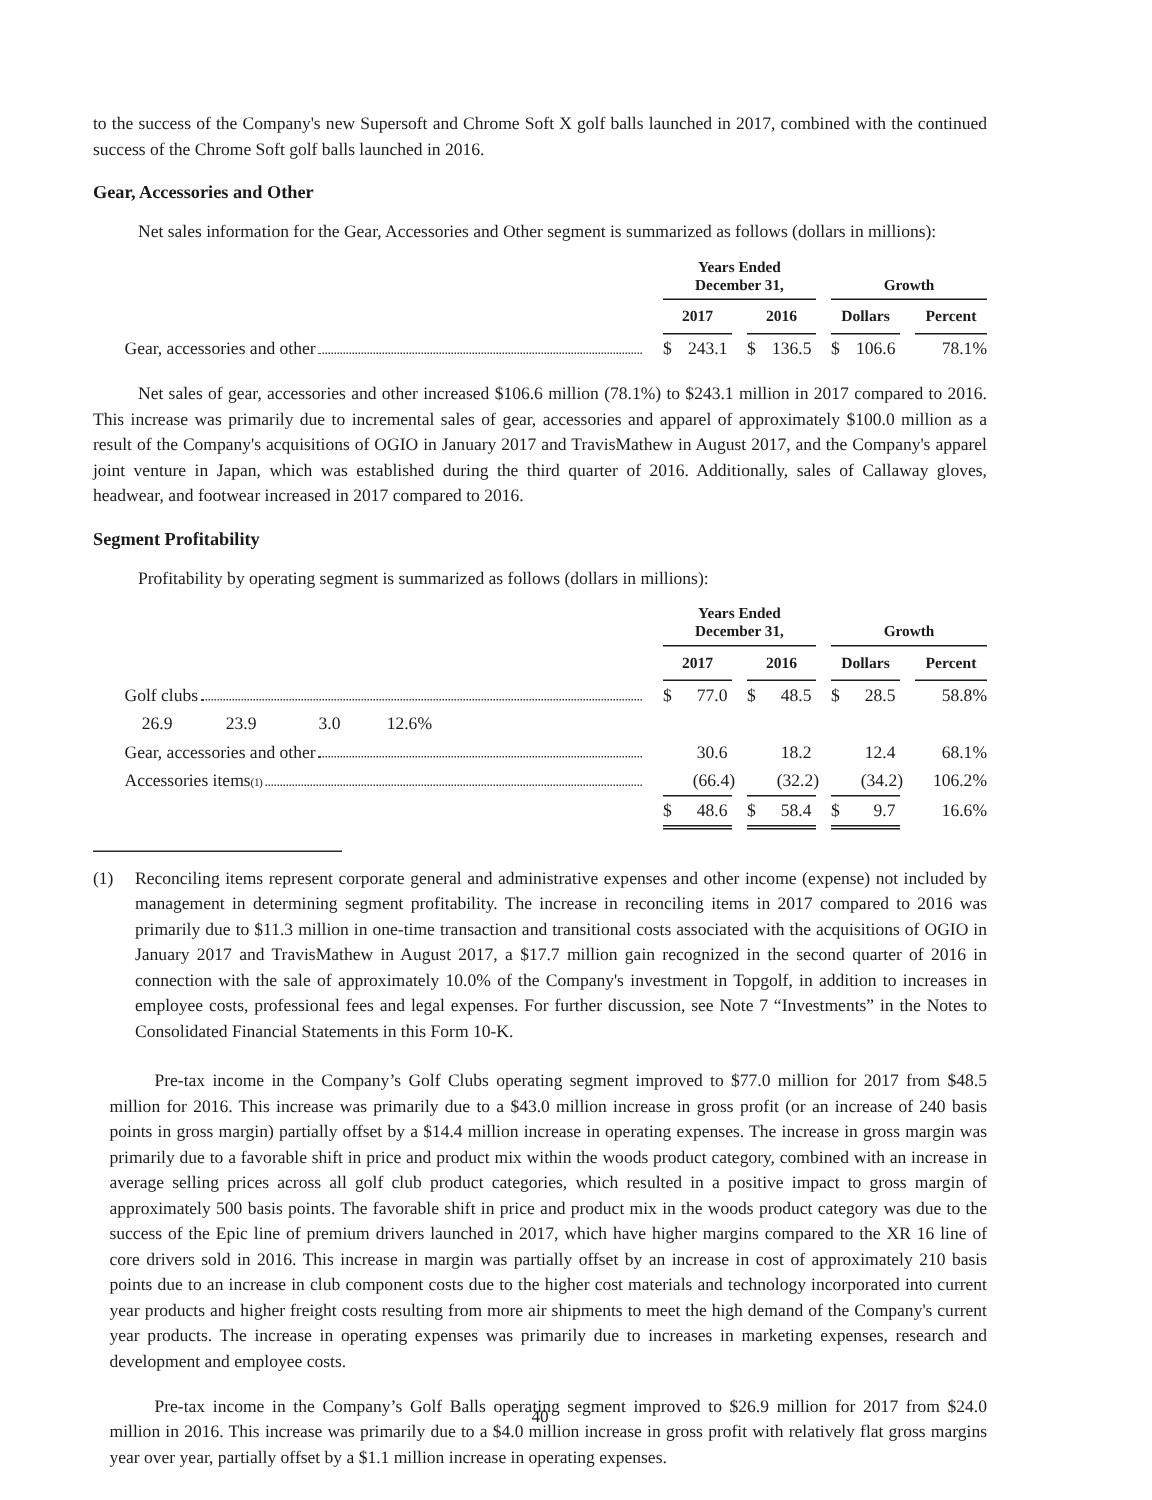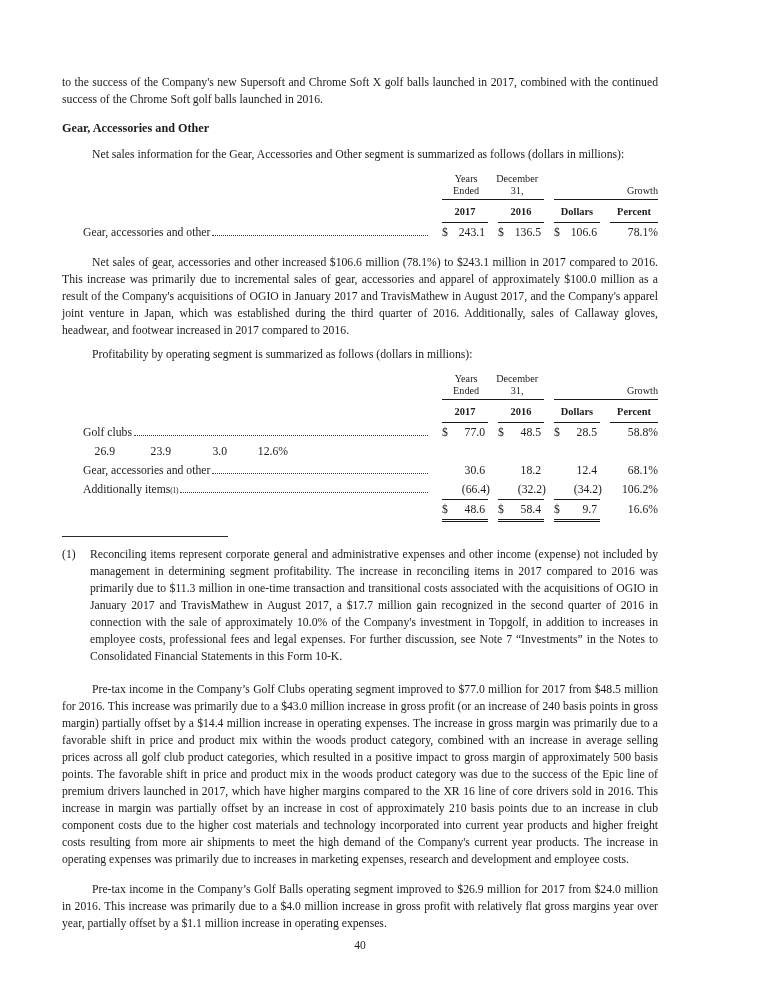--- a/index.html
+++ b/index.html
@@ -10,21 +10,21 @@
     height: 1000px;
     background: #ffffff;
     color: #1b1b1b;
     font-family: "Liberation Serif", "DejaVu Serif", serif;
     font-size: 11.7px;
     line-height: 17px;
     padding: 74px 62px 0 62px;
     overflow: hidden;
   }
   p.body { text-align: justify; margin-bottom: 7px; }
-  p.body.sp { margin-bottom: 13px; }
+  p.body.sp { margin-bottom: 13px; margin-left: 11px; }
   .para-indent { text-indent: 30px; }
   h3.sect {
     font-size: 12.2px;
     font-weight: bold;
     margin: 12px 0 9px 0;
   }
   
   .fin-table { margin: 10px 0 12px 0; }
   .trow { display: flex; align-items: baseline; }
   .hrow { align-items: flex-end; }
@@ -45,24 +45,24 @@
     align-items: baseline;
     padding: 1px 0;
   }
   .tc.pct { width: 48px; }
   .tc.money { justify-content: space-between; }
   .tc .val.pad { padding-right: 3px; }
   .tc .val.neg { margin-right: -2px; }
   
   .tg {
     display: flex;
-    flex-direction: row;
+    flex-direction: column;
     justify-content: flex-end;
     text-align: center;
-    font-weight: normal;
+    font-weight: bold;
     font-size: 10.2px;
     line-height: 11.5px;
     border-bottom: 1.6px solid #1b1b1b;
     padding-bottom: 3px;
     margin-left: 10px;
   }
   .tg.years { width: 102px; }
   .tg.growth { width: 104px; }
   .tc.th {
     justify-content: center;
@@ -137,20 +137,21 @@
       <div class="tc money">
         <span class="cur">$</span>
         <span class="val pad">106.6</span>
       </div>
       <div class="tc pct">78.1%</div>
     </div>
   </div>
 
   <p class="body para-indent">Net sales of gear, accessories and other increased $106.6 million (78.1%) to $243.1 million in 2017 compared to 2016. This increase was primarily due to incremental sales of gear, accessories and apparel of approximately $100.0 million as a result of the Company's acquisitions of OGIO in January 2017 and TravisMathew in August 2017, and the Company's apparel joint venture in Japan, which was established during the third quarter of 2016. Additionally, sales of Callaway gloves, headwear, and footwear increased in 2017 compared to 2016.</p>
 
+  <h3 class="sect">Segment Profitability</h3>
 
   <p class="body para-indent">Profitability by operating segment is summarized as follows (dollars in millions):</p>
 
   <div class="fin-table">
     <div class="trow hrow">
       <div class="tlabel"></div>
       <div class="tg years">
         <span>Years Ended</span>
         <span>December 31,</span>
       </div>
@@ -217,21 +218,21 @@
       </div>
       <div class="tc money">
         <span class="cur"></span>
         <span class="val pad">12.4</span>
       </div>
       <div class="tc pct">68.1%</div>
     </div>
 
     <div class="trow">
       <div class="tlabel ind">
-        <span class="lbl">Additionally items</span>
+        <span class="lbl">Accessories items</span>
           <sup class="fnref">(1)</sup>
         <span class="leader"></span>
       </div>
       <div class="tc money u1">
         <span class="cur"></span>
         <span class="val neg">(66.4)</span>
       </div>
       <div class="tc money u1">
         <span class="cur"></span>
         <span class="val neg">(32.2)</span>

